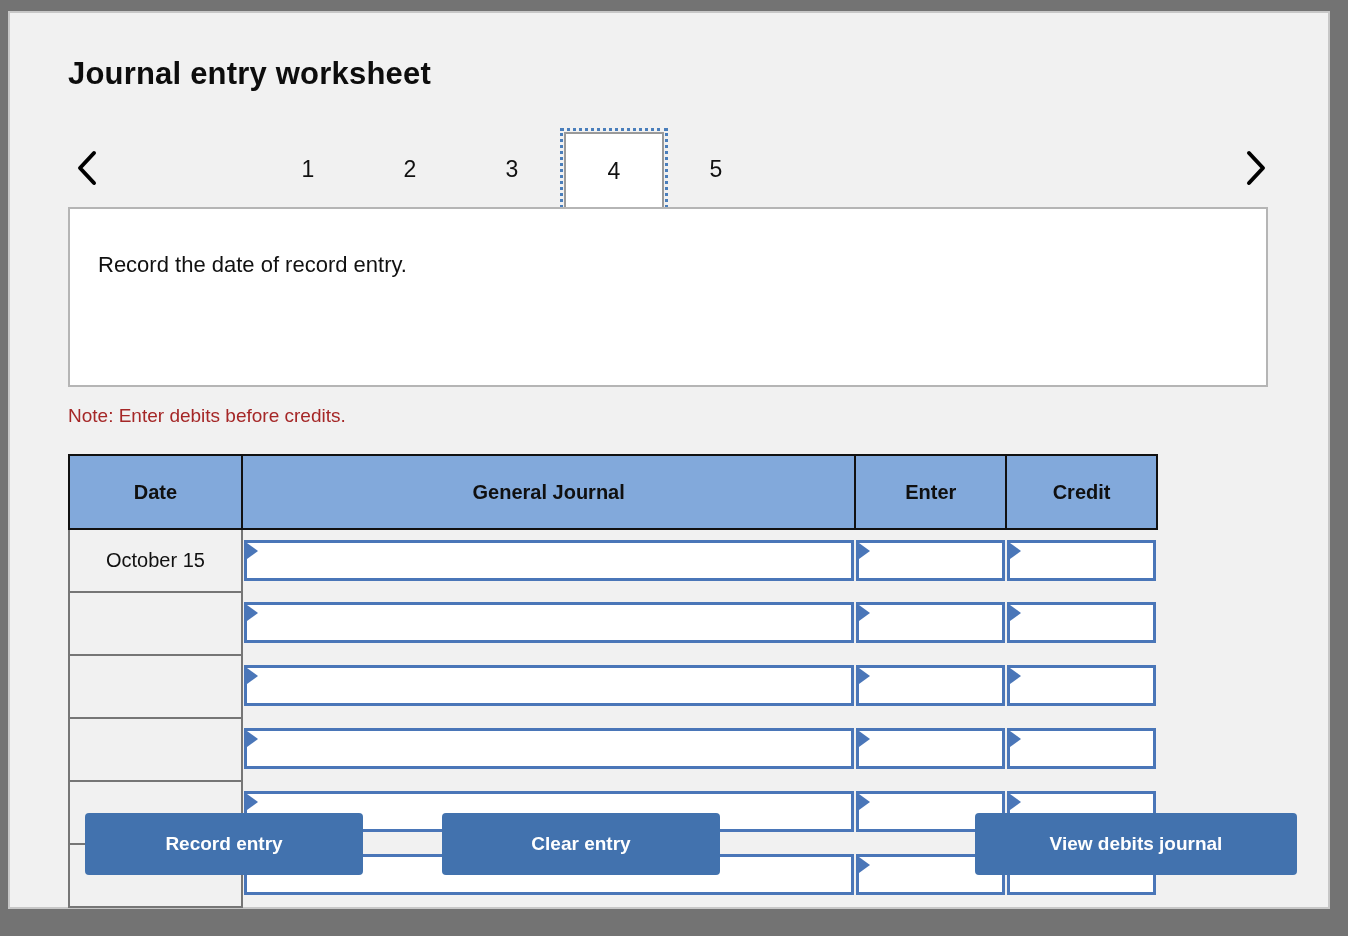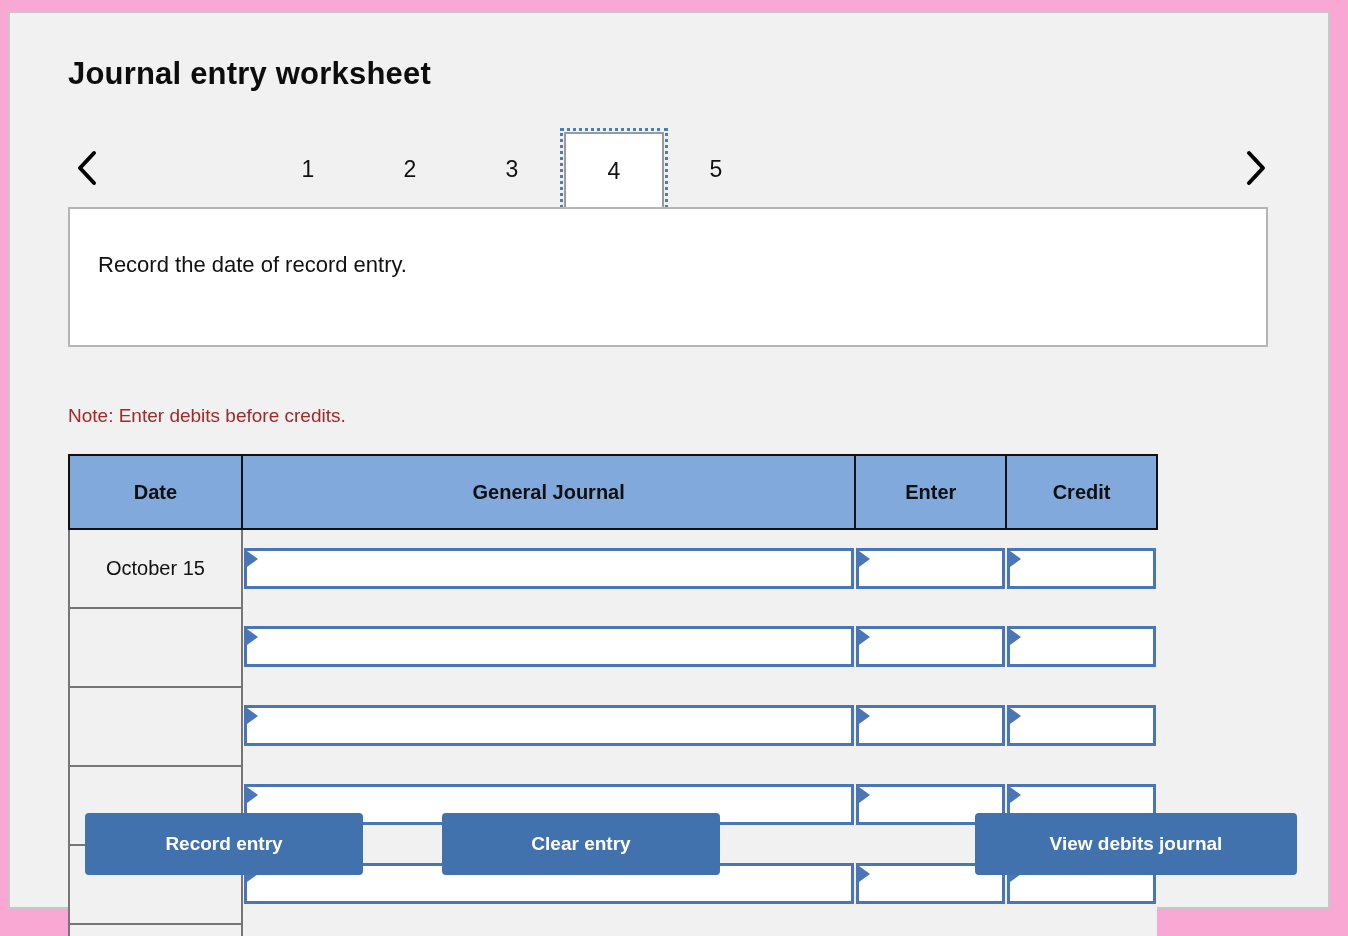--- a/index.html
+++ b/index.html
@@ -6,21 +6,21 @@
     margin: 0;
     padding: 0;
     background: #ffffff;
     font-family: "Liberation Sans", sans-serif;
   }
   #screen {
     position: relative;
     width: 1348px;
     height: 936px;
     overflow: hidden;
-    background: #f9a8d4;
+    background: #737373;
   }
   .panel {
     position: absolute;
     left: 8px;
     top: 11px;
     width: 1322px;
     height: 898px;
     box-sizing: border-box;
     background: #f1f1f1;
     border: 2px solid #c7c7c7;
@@ -90,21 +90,21 @@
     outline: 3px dotted #4a7ebb;
     outline-offset: 1px;
   }
 
   
   .instruction {
     position: absolute;
     left: 58px;
     top: 194px;
     width: 1200px;
-    height: 140px;
+    height: 180px;
     box-sizing: border-box;
     background: #ffffff;
     border: 2px solid #b5b5b5;
   }
   .instruction-text {
     position: absolute;
     left: 28px;
     top: 43px;
     font-size: 22px;
     color: #111;
@@ -137,21 +137,21 @@
     background: #82a9db;
     border: 2px solid #111111;
     height: 48px;
     font-size: 20px;
     font-weight: bold;
     color: #101010;
     text-align: center;
     padding: 12px;
   }
   .jtable td {
-    padding: 16px;
+    padding: 8px;
     height: 45px;
     background: #f1f1f1;
   }
   .cell-date {
     border-left: 2px solid #767676;
     border-right: 2px solid #767676;
     border-bottom: 2px solid #767676;
     background: #ffffff;
     font-size: 20px;
     color: #111;

